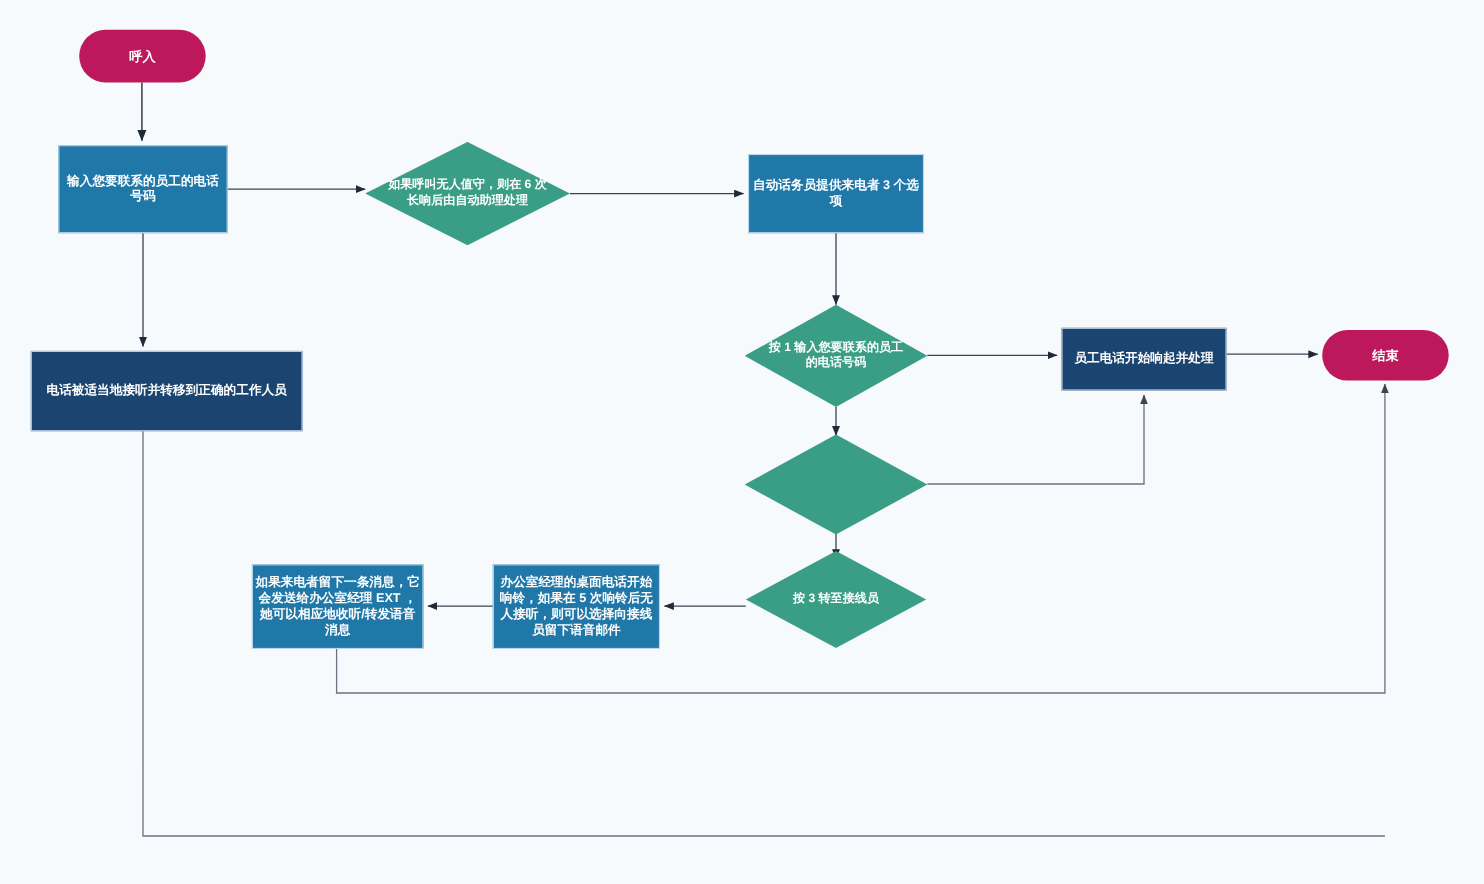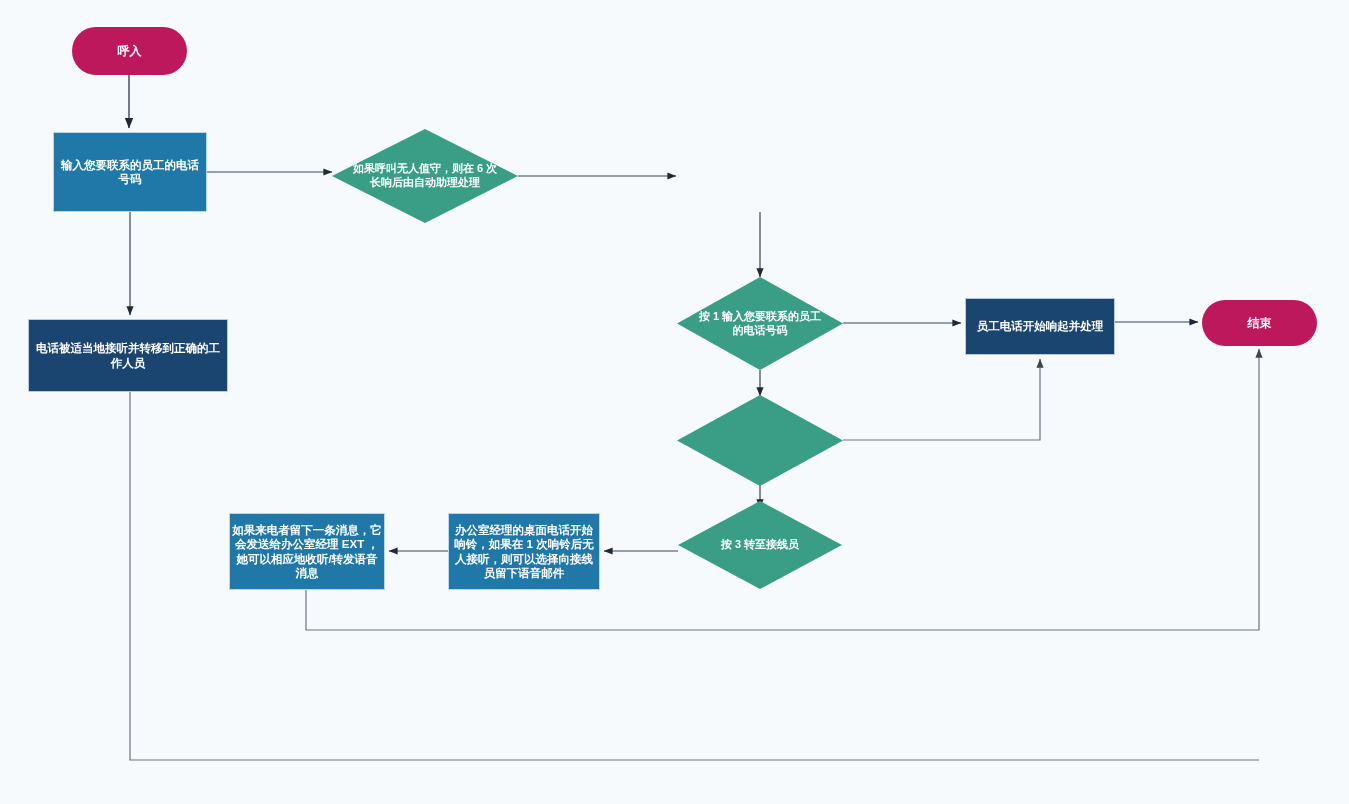--- a/index.html
+++ b/index.html
@@ -133,22 +133,25 @@
 
   <div class="node process-light" style="left:53px; top:132px; width:154px; height:80px;">
     <span class="label">输入您要联系的员工的电话号码</span>
   </div>
 
   <div class="node decision" style="left:332px; top:129px; width:186px; height:94px;">
     <span class="diamond-bg"></span>
     <span class="label">如果呼叫无人值守，则在 6 次长响后由自动助理处理</span>
   </div>
 
+  <div class="node process-light" style="left:680px; top:140px; width:160px; height:72px;">
+    <span class="label">自动话务员提供来电者 3 个选项</span>
+  </div>
 
-  <div class="node process-dark" style="left:28px; top:319px; width:200px; height:73px;">
+  <div class="node process-dark" style="left:28px; top:319px; width:247px; height:73px;">
     <span class="label">电话被适当地接听并转移到正确的工作人员</span>
   </div>
 
   <div class="node decision" style="left:677px; top:277px; width:166px; height:93px;">
     <span class="diamond-bg"></span>
     <span class="label">按 1 输入您要联系的员工的电话号码</span>
   </div>
 
   <div class="node terminator" style="left:1202px; top:300px; width:115px; height:46px;">
     <span class="label">结束</span>
@@ -161,20 +164,20 @@
   <div class="node decision" style="left:677px; top:395px; width:166px; height:91px;">
     <span class="diamond-bg"></span>
   </div>
 
   <div class="node decision" style="left:678px; top:501px; width:164px; height:88px;">
     <span class="diamond-bg"></span>
     <span class="label">按 3 转至接线员</span>
   </div>
 
   <div class="node process-light" style="left:448px; top:513px; width:152px; height:77px;">
-    <span class="label">办公室经理的桌面电话开始响铃，如果在 1 次响铃后无人接听，则可以选择向接线员留下语音邮件</span>
+    <span class="label">办公室经理的桌面电话开始响铃，如果在 5 次响铃后无人接听，则可以选择向接线员留下语音邮件</span>
   </div>
 
   <div class="node process-light" style="left:229px; top:513px; width:156px; height:77px;">
     <span class="label">如果来电者留下一条消息，它会发送给办公室经理 EXT ，她可以相应地收听/转发语音消息</span>
   </div>
 
 </div>
 
 </body></html>

